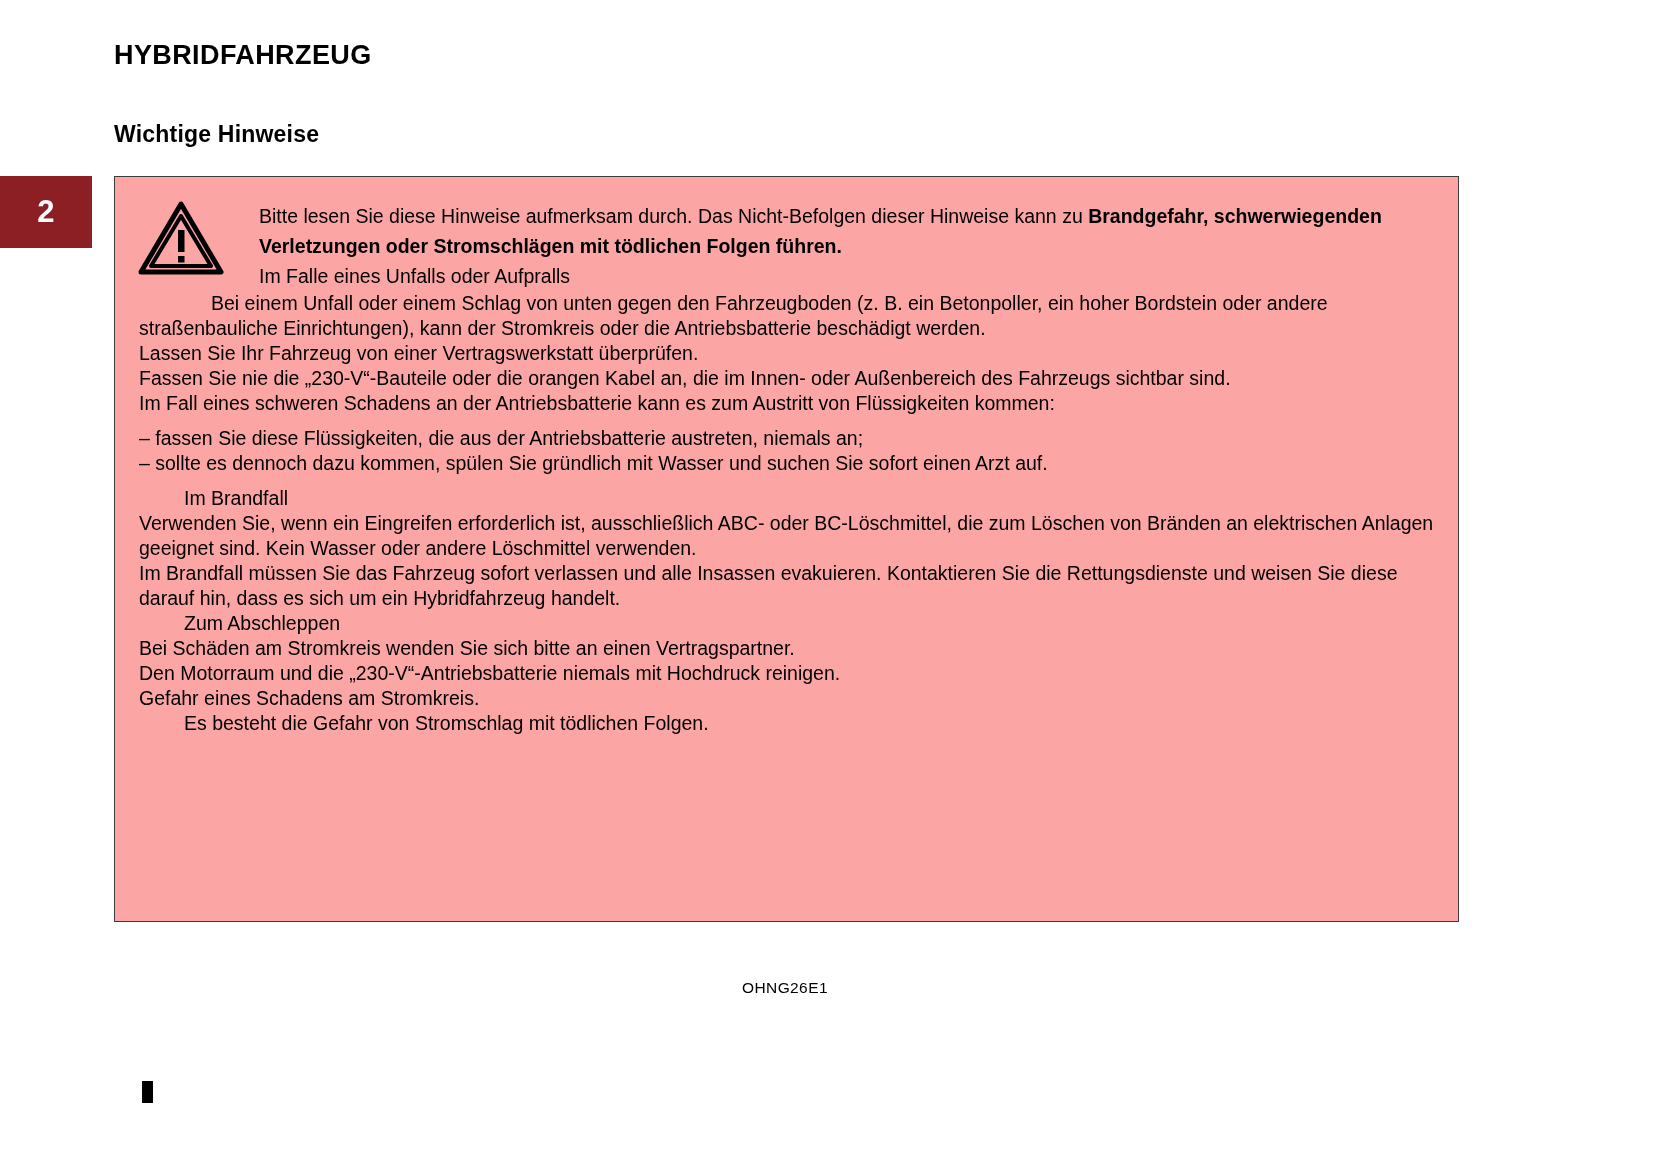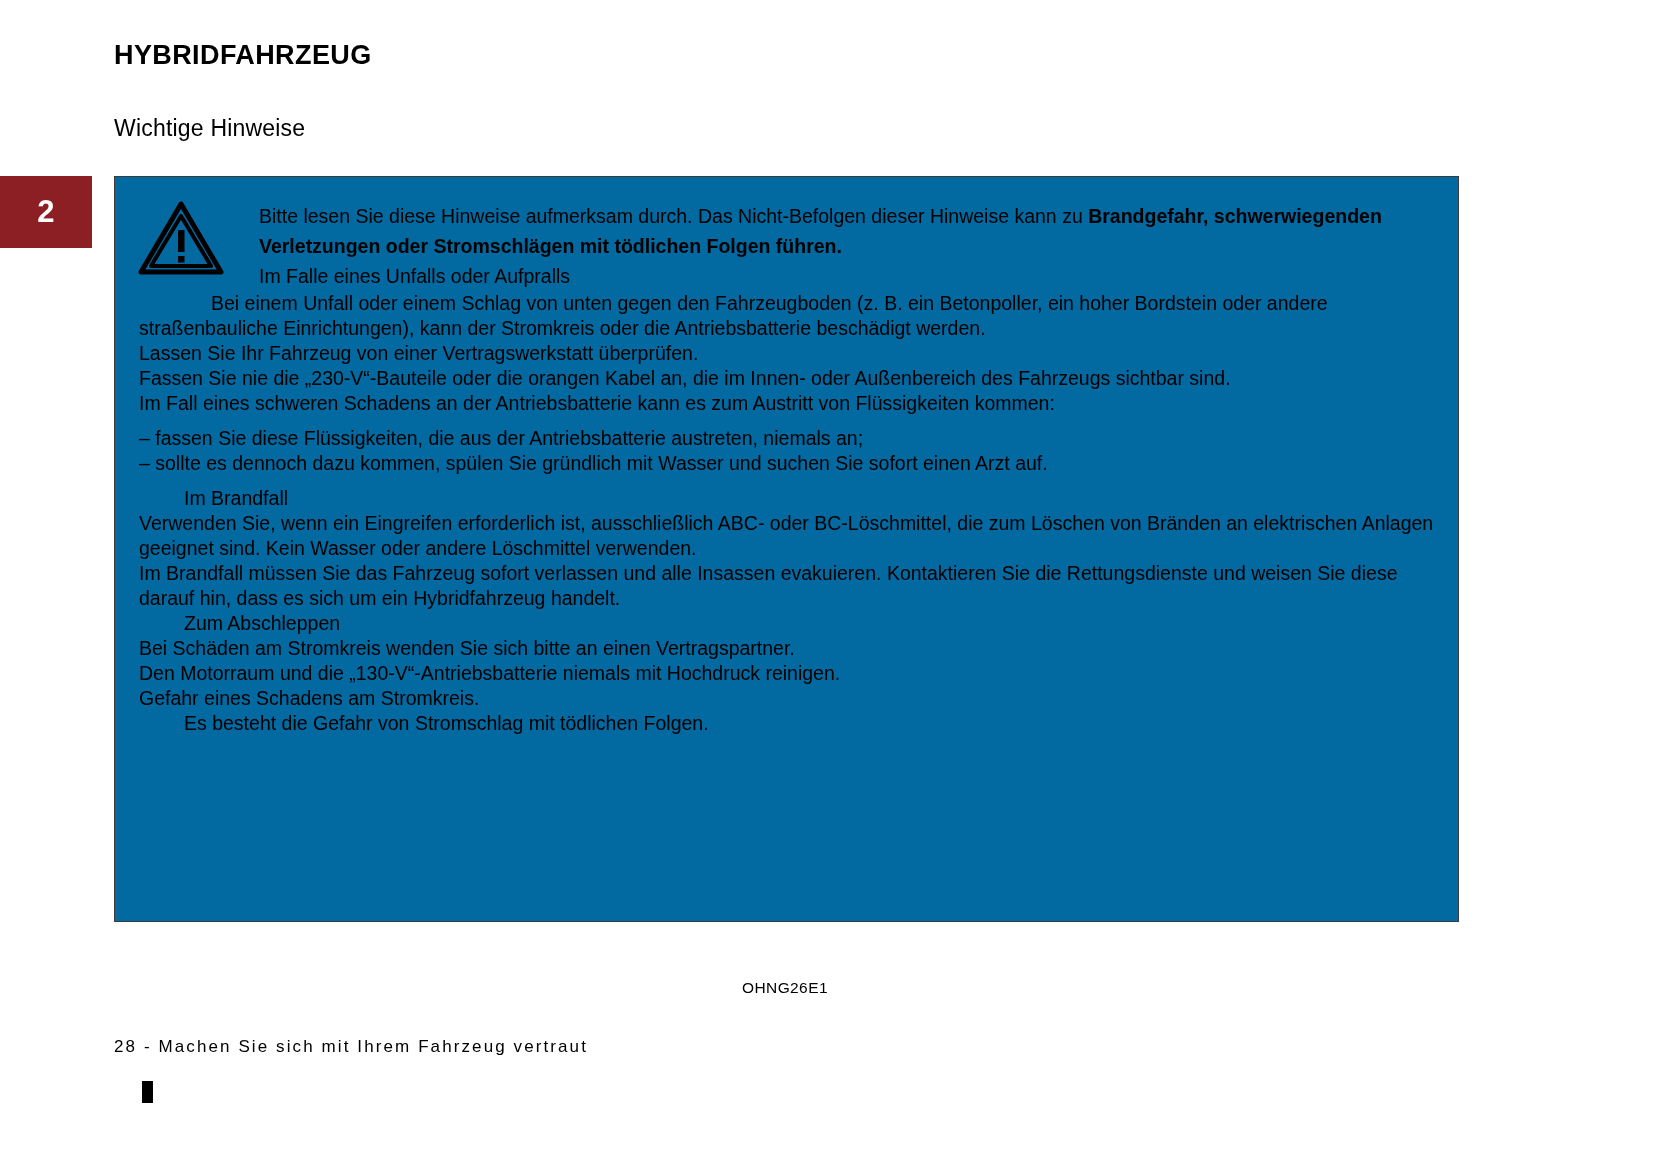--- a/index.html
+++ b/index.html
@@ -39,32 +39,32 @@
     position: absolute;
     left: 114px;
     top: 40px;
     font-size: 27px;
     font-weight: bold;
     letter-spacing: 0.4px;
   }
   .section-title {
     position: absolute;
     left: 114px;
-    top: 115px;
+    top: 121px;
     font-size: 23px;
-    font-weight: normal;
+    font-weight: bold;
     letter-spacing: 0.2px;
   }
   .warning-box {
     position: absolute;
     left: 114px;
     top: 176px;
     width: 1345px;
     height: 746px;
-    background: #0369a1;
+    background: #fca5a5;
     border: 1px solid #3c3c3c;
     box-sizing: border-box;
   }
   .warning-inner {
     position: relative;
     width: 100%;
     height: 100%;
     padding: 24px 24px 0 24px;
     box-sizing: border-box;
   }
@@ -177,24 +177,23 @@
 
       <div class="gap"></div>
 
       <p class="p bold">Im Brandfall</p>
       <p class="p">Verwenden Sie, wenn ein Eingreifen erforderlich ist, ausschließlich ABC- oder BC-Löschmittel, die zum Löschen von Bränden an elektrischen Anlagen geeignet sind. Kein Wasser oder andere Löschmittel verwenden.</p>
       <p class="p">Im Brandfall müssen Sie das Fahrzeug sofort verlassen und alle Insassen evakuieren. Kontaktieren Sie die Rettungsdienste und weisen Sie diese darauf hin, dass es sich um ein Hybridfahrzeug handelt.</p>
       <p class="p bold">Zum Abschleppen</p>
 
       <p class="p">Bei Schäden am Stromkreis wenden Sie sich bitte an einen Vertragspartner.</p>
 
-      <p class="p">Den Motorraum und die „130-V“-Antriebsbatterie niemals mit Hochdruck reinigen.</p>
+      <p class="p">Den Motorraum und die „230-V“-Antriebsbatterie niemals mit Hochdruck reinigen.</p>
       <p class="p">Gefahr eines Schadens am Stromkreis.</p>
       <p class="p bold">Es besteht die Gefahr von Stromschlag mit tödlichen Folgen.</p>
 
     </div>
   </div>
 
-  <div class="footer">28 - Machen Sie sich mit Ihrem Fahrzeug vertraut</div>
   <div class="doc-code">OHNG26E1</div>
   <div class="bottom-mark"></div>
 
 </div>
 
 </body></html>

